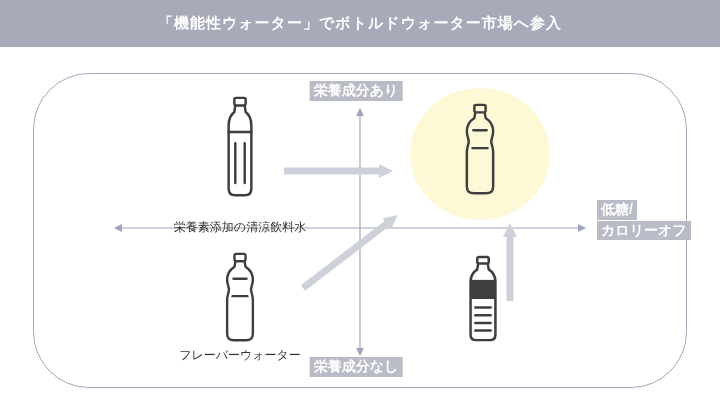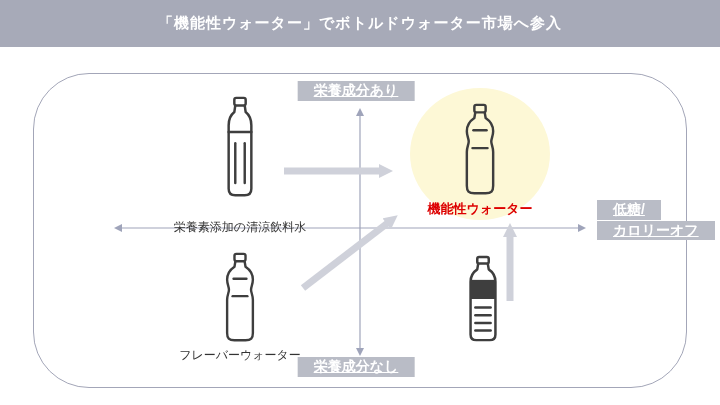--- a/index.html
+++ b/index.html
@@ -24,21 +24,21 @@
   .highlight-circle{
     position:absolute;left:410px;top:88px;width:140px;height:132px;
     background:#fdf8d6;border-radius:50%;
   }
   .overlay{position:absolute;left:0;top:0;width:720px;height:405px;pointer-events:none;}
   
   .badge{
     position:absolute;color:#ffffff;font-weight:bold;font-size:14px;line-height:1.25;
     white-space:nowrap;
   }
-  .badge span{background:#b9bcc6;padding:1px 16px;display:inline-block;text-decoration:underline;}
+  .badge span{background:#b9bcc6;padding:1px 4px;display:inline-block;}
   .badge.stacked span{display:table;margin-bottom:1px;}
   .badge-top{left:356px;top:81px;transform:translateX(-50%);}
   .badge-bottom{left:356px;top:357px;transform:translateX(-50%);}
   .badge-left{left:36px;top:200px;}
   .badge-right{left:597px;top:200px;}
   
   .item{
     position:absolute;display:flex;flex-direction:column;align-items:center;width:180px;
   }
   .item .label{
@@ -116,21 +116,20 @@
     <div class="label">栄養素添加の清涼飲料水</div>
   </div>
 
   <div class="item item-functional">
     <svg class="bottle" width="46" height="94" viewBox="0 0 46 100">
       <rect x="17" y="2" width="12" height="8" rx="2"></rect>
       <path d="M18,10 L17,16 C11,20 9,25 9,30 C9,35 11,38 11,41 C11,44 9,47 9,52 L9,88 C9,94 11,96 17,96 L29,96 C35,96 37,94 37,88 L37,52 C37,47 35,44 35,41 C35,38 37,35 37,30 C37,25 35,20 29,16 L28,10"></path>
       <line x1="16" y1="29" x2="30" y2="29"></line>
       <line x1="15" y1="48" x2="31" y2="48"></line>
     </svg>
-    <div class="label">機能性ウォーター</div>
   </div>
 
   <div class="item item-flavor">
     <svg class="bottle" width="48" height="92" viewBox="0 0 46 100">
       <rect x="17" y="2" width="12" height="8" rx="2"></rect>
       <path d="M18,10 L17,16 C11,20 9,25 9,30 C9,35 11,38 11,41 C11,44 9,47 9,52 L9,88 C9,94 11,96 17,96 L29,96 C35,96 37,94 37,88 L37,52 C37,47 35,44 35,41 C35,38 37,35 37,30 C37,25 35,20 29,16 L28,10"></path>
       <line x1="16" y1="29" x2="30" y2="29"></line>
       <line x1="15" y1="48" x2="31" y2="48"></line>
     </svg>
     <div class="label">フレーバーウォーター</div>

